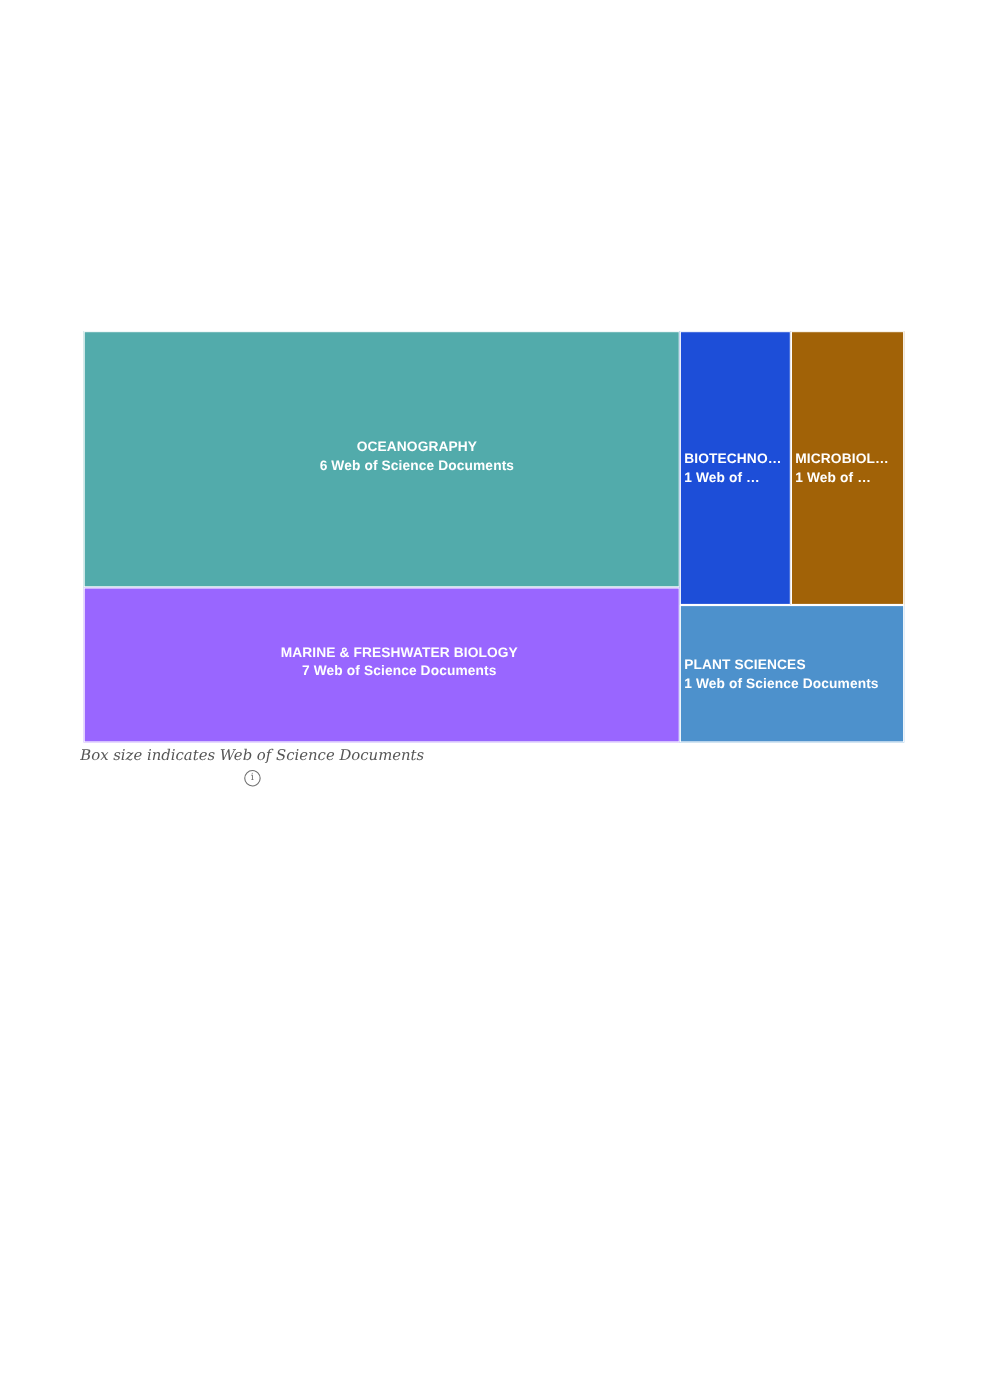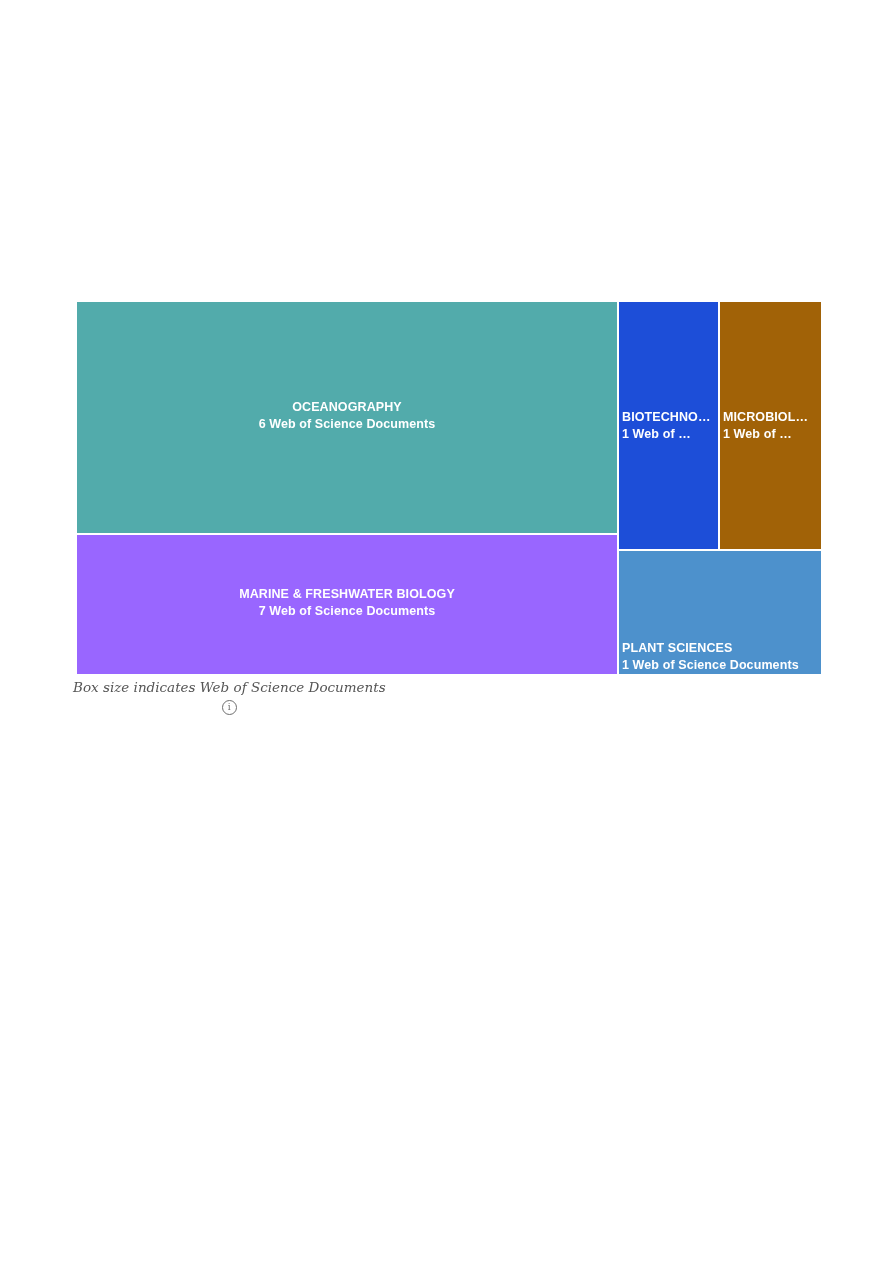--- a/index.html
+++ b/index.html
@@ -67,20 +67,21 @@
   
   .tile.center .tile-text {
     text-align: center;
   }
   .tile.center .tile-inner {
     display: inline-block;
     text-align: left;
   }
   .tile.center .tile-body {
     text-align: center;
+    padding-left: 32px;
   }
 
   
   .tile.left .tile-body {
     text-align: left;
     padding-left: 3px;
   }
 
   .tile-body {
     width: 100%;
@@ -176,21 +177,21 @@
       </div>
     </div>
 
     <div class="tile left" id="tile-microbiology" style="background: #a16207;">
       <div class="tile-body">
         <span class="tile-text tile-label">MICROBIOL…</span>
         <span class="tile-text tile-value">1 Web of …</span>
       </div>
     </div>
 
-    <div class="tile left" id="tile-plant-sciences" style="background: rgb(77, 145, 204); justify-content: flex-end;">
+    <div class="tile left" id="tile-plant-sciences" style="background: rgb(77, 145, 204);">
       <div class="tile-body">
         <span class="tile-text tile-label">PLANT SCIENCES</span>
         <span class="tile-text tile-value">1 Web of Science Documents</span>
       </div>
     </div>
 
   </div>
 
   <div class="treemap-footnote">
     <span>Box size indicates Web of Science Documents</span>

